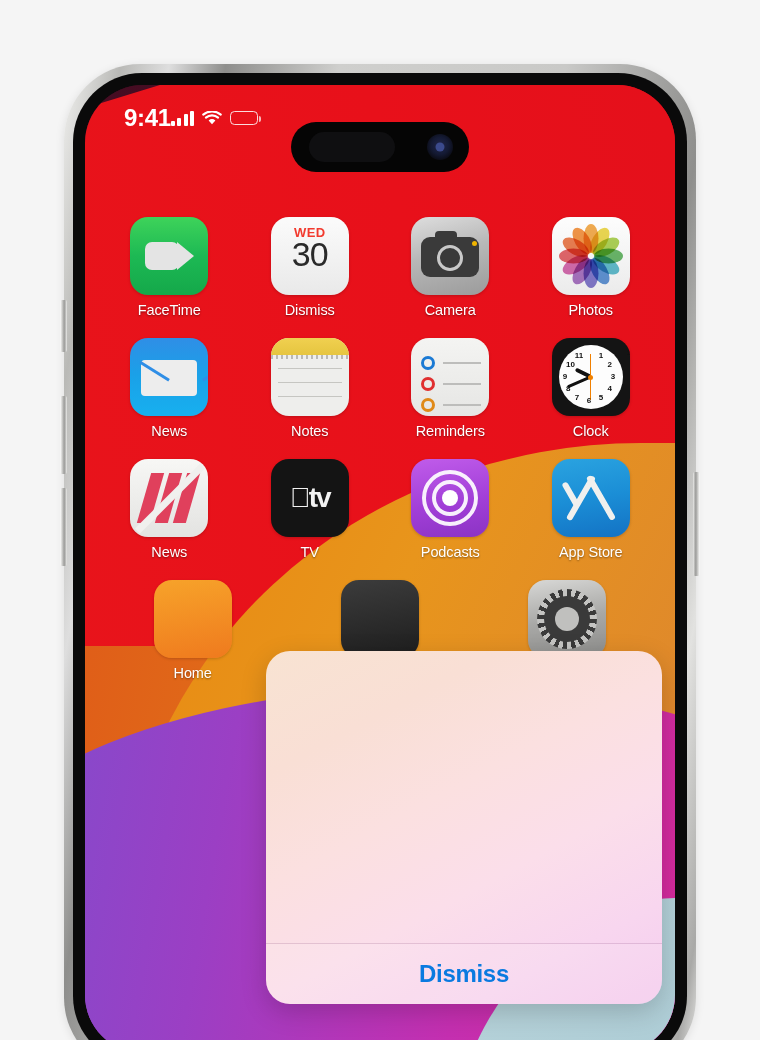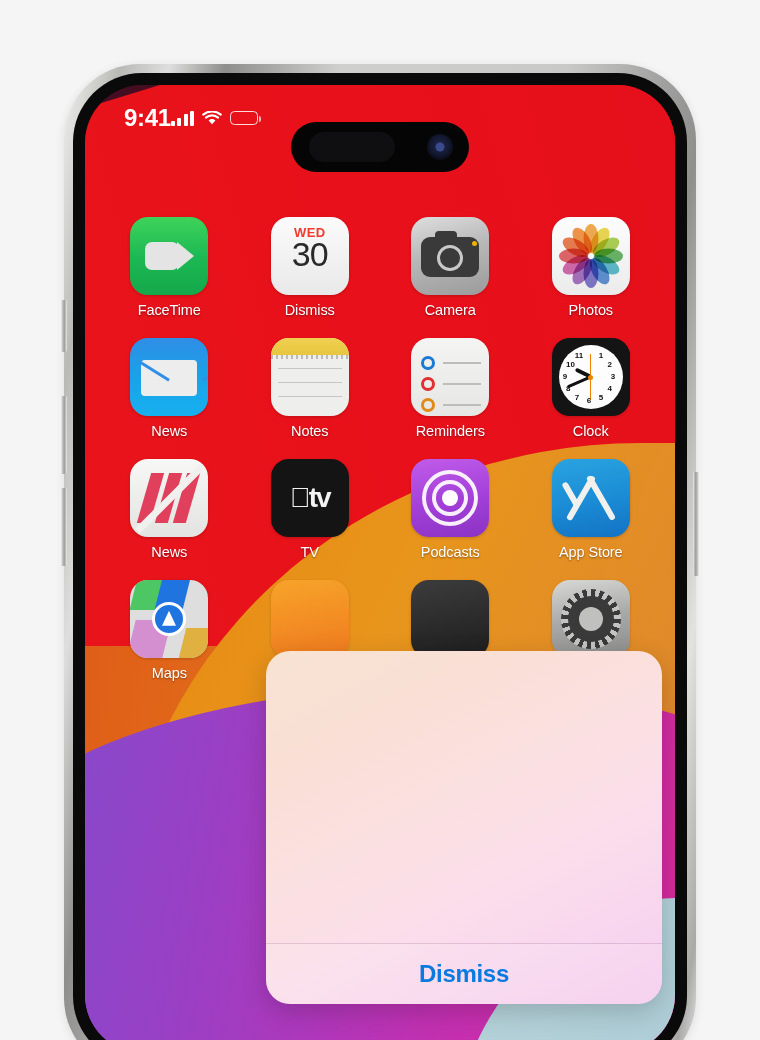--- a/index.html
+++ b/index.html
@@ -460,31 +460,20 @@
           <span class="s1"></span>
             <span class="s2"></span>
             <span class="s3"></span>
         </div>
         <div class="app-label">App Store</div>
       </div>
     </div>
 
     <div class="app-row">
       <div class="app">
-        <div class="app-icon ic-maps">
-          <span class="g"></span>
-            <span class="b"></span>
-            <span class="p"></span>
-            <span class="o"></span>
-          <span class="pin"></span>
-            <span class="arrow"></span>
-        </div>
-        <div class="app-label">Maps</div>
-      </div>
-      <div class="app">
         <div class="app-icon" style="background:linear-gradient(170deg,#f7a32a,#ef7a1e)"></div>
         <div class="app-label">Home</div>
       </div>
       <div class="app">
         <div class="app-icon" style="background:linear-gradient(170deg,#3c3c3c,#1d1d1d)"></div>
         <div class="app-label">Wallet</div>
       </div>
       <div class="app">
         <div class="app-icon ic-settings">
           <span class="gear"></span>

